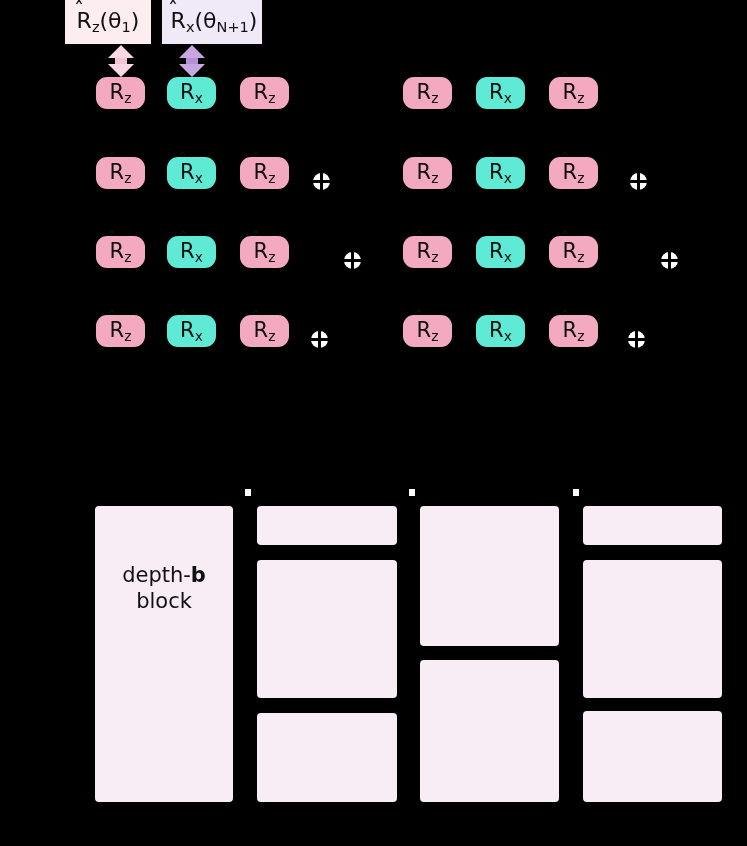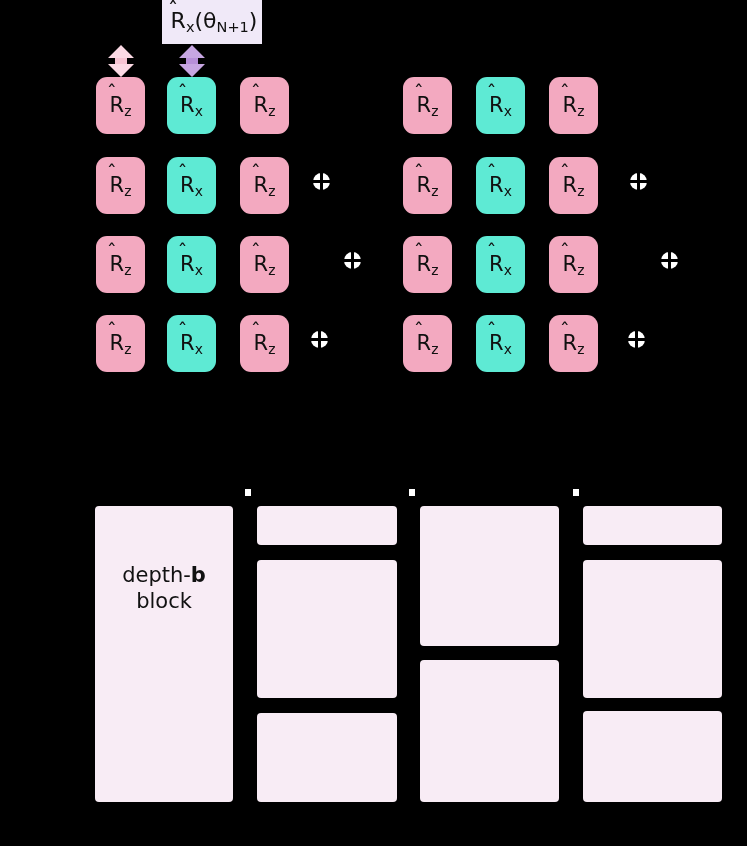--- a/index.html
+++ b/index.html
@@ -58,21 +58,21 @@
 
   
   .dblarrow {
     position: absolute;
   }
 
   
   .gate {
     position: absolute;
     width: 49px;
-    height: 57px;
+    height: 32px;
     border-radius: 11px;
     display: flex;
     align-items: center;
     justify-content: center;
     font-size: 21px;
     color: #101010;
     box-sizing: border-box;
     text-align: right;
   }
   .gate.rz { background: #f3a9c0; }
@@ -128,20 +128,23 @@
     width: 6px;
     height: 7px;
     background: #ffffff;
   }
 </style>
 </head>
 <body>
 
 <div id="canvas">
 
+  <div class="param-label pinkbg" style="left:65px; top:0px; width:86px; height:44px;">
+    <span class="op"><span class="hatwrap"><span class="hat">̂</span>R</span><span class="sub">z</span>(θ<span class="sub">1</span>)</span>
+  </div>
 
   <div class="param-label lilacbg" style="left:162px; top:0px; width:100px; height:44px;">
     <span class="op"><span class="hatwrap"><span class="hat">̂</span>R</span><span class="sub">x</span>(θ<span class="sub">N+1</span>)</span>
   </div>
 
   <svg class="dblarrow" style="left:105px; top:44px;" width="32" height="34" viewBox="0 0 32 34">
     <polygon points="16,1 29,14 22,14 22,20 29,20 16,33 3,20 10,20 10,14 3,14" fill="#fbd9e4"></polygon>
     <rect x="10" y="14" width="12" height="6" fill="#f6c3d2"></rect>
   </svg>
 

